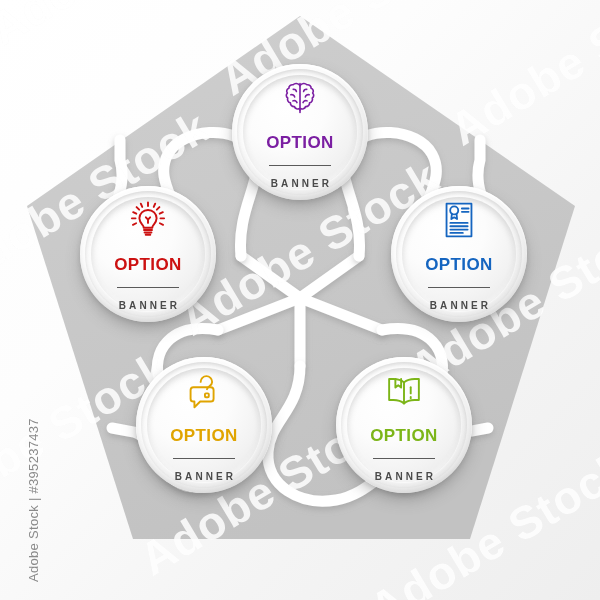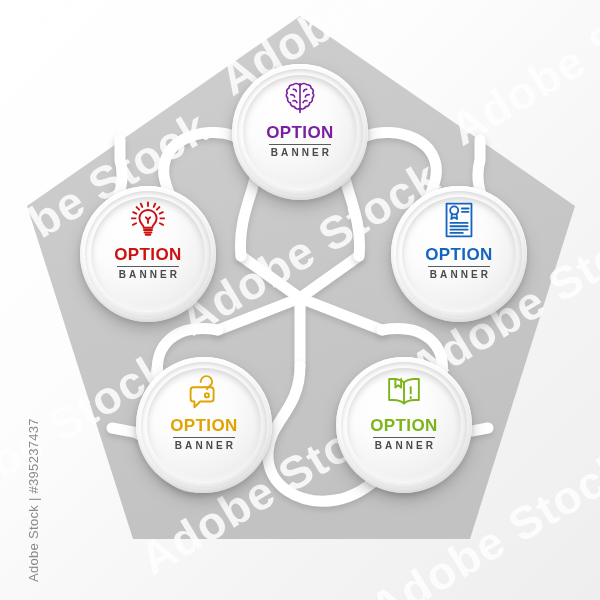--- a/index.html
+++ b/index.html
@@ -68,21 +68,21 @@
   .node .disc{
     position:absolute;inset:11px;
     border-radius:50%;
     background:
       radial-gradient(circle at 36% 28%, #ffffff 0%, #fcfcfc 38%, #f2f2f2 68%, #e3e3e3 100%);
     box-shadow:
       inset 0 3px 6px rgba(130,130,130,.30),
       inset 0 -2px 4px rgba(255,255,255,.9),
       0 1px 2px rgba(255,255,255,.85);
     display:flex;flex-direction:column;
-    align-items:center;justify-content:flex-start;
+    align-items:center;justify-content:space-between;
     gap:1px;
   }
   .node .icon{
     width:46px;height:46px;
     display:block;
     margin-bottom:2px;
   }
   .node .icon svg{display:block;width:100%;height:100%;}
   .ttl{
     font-size:17px;

